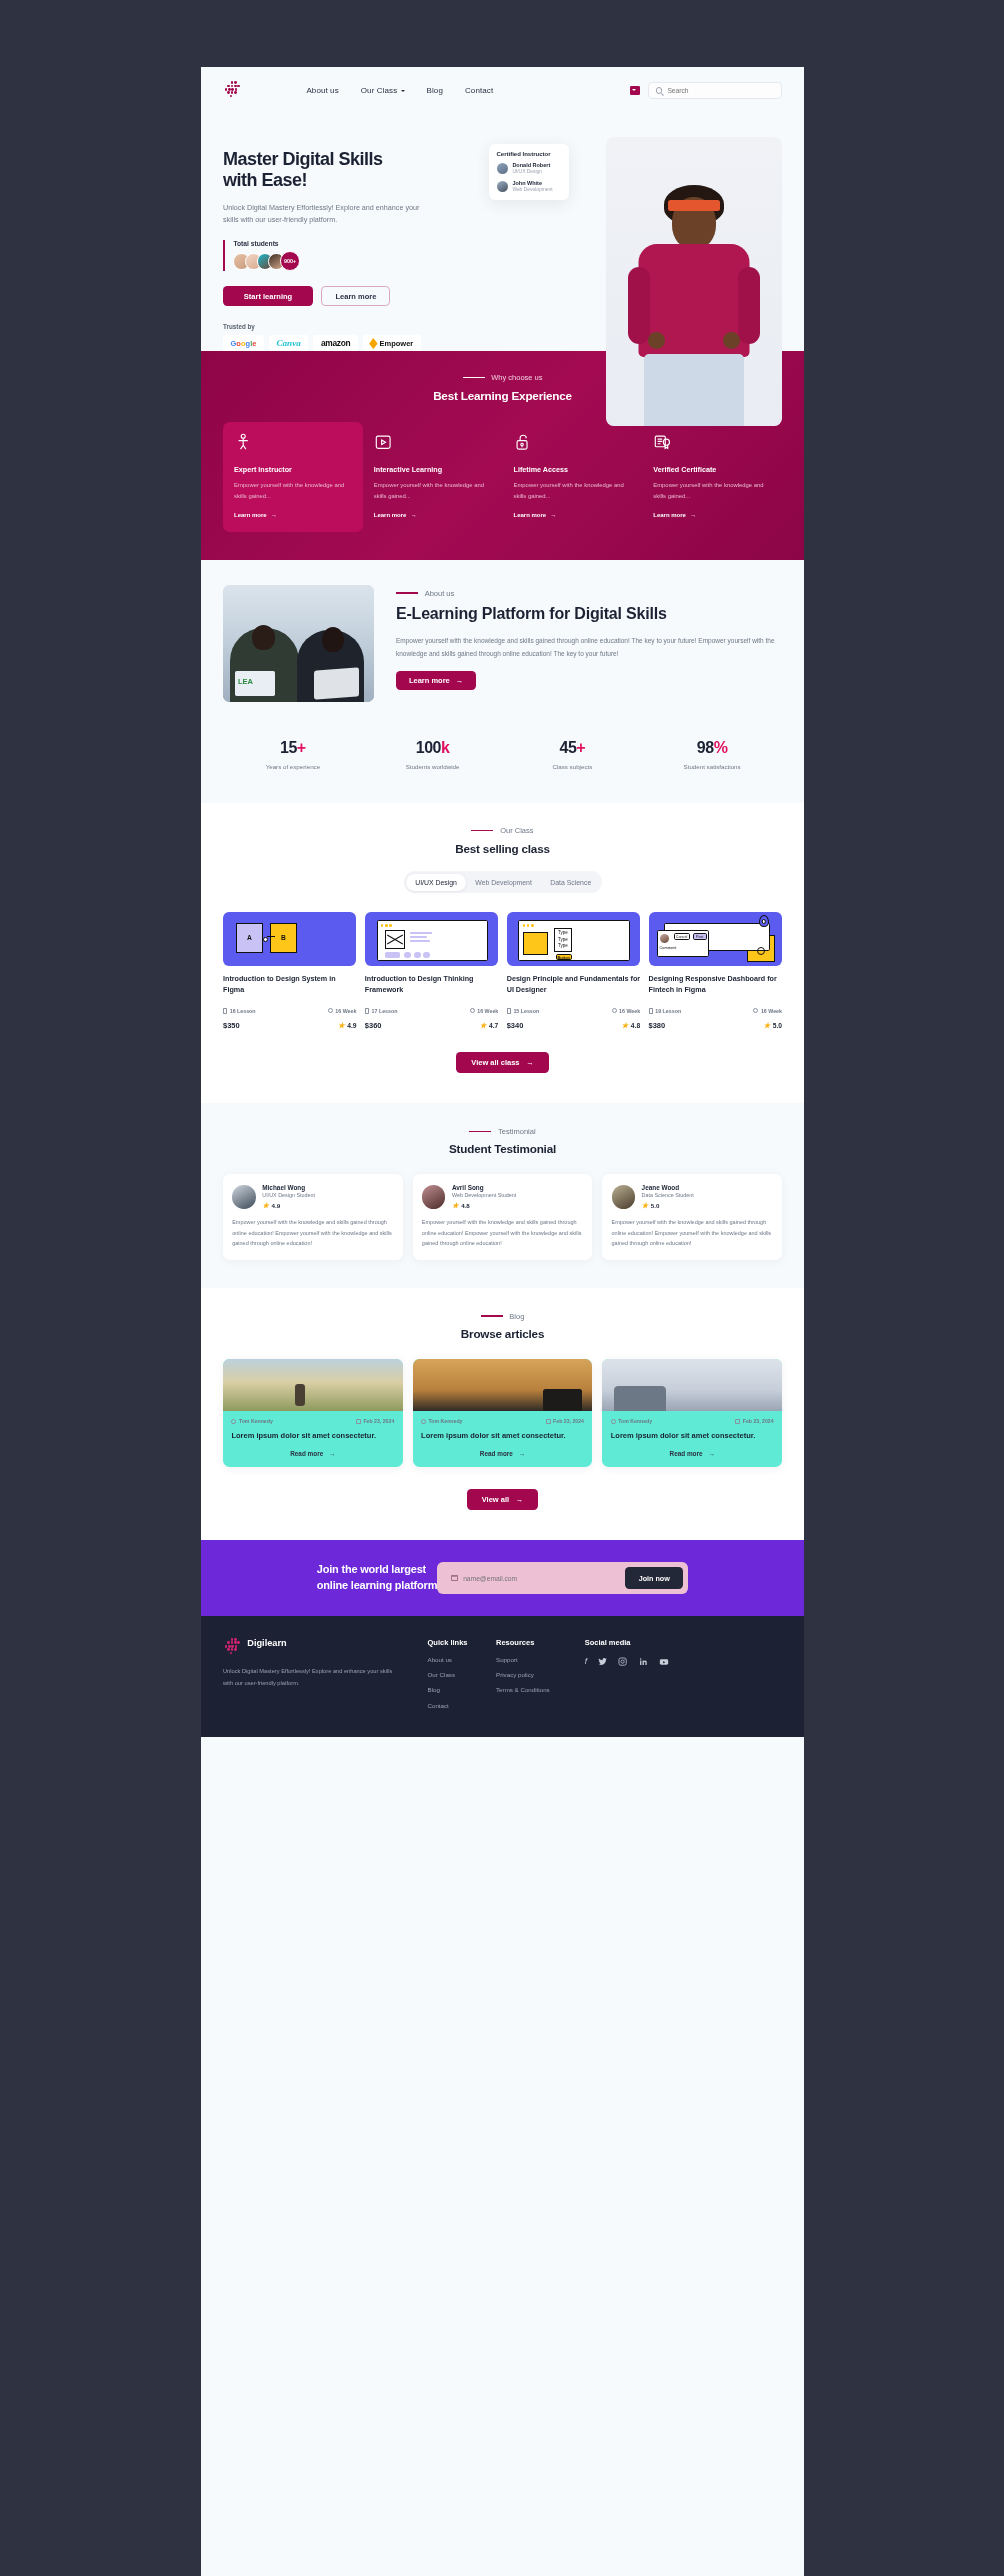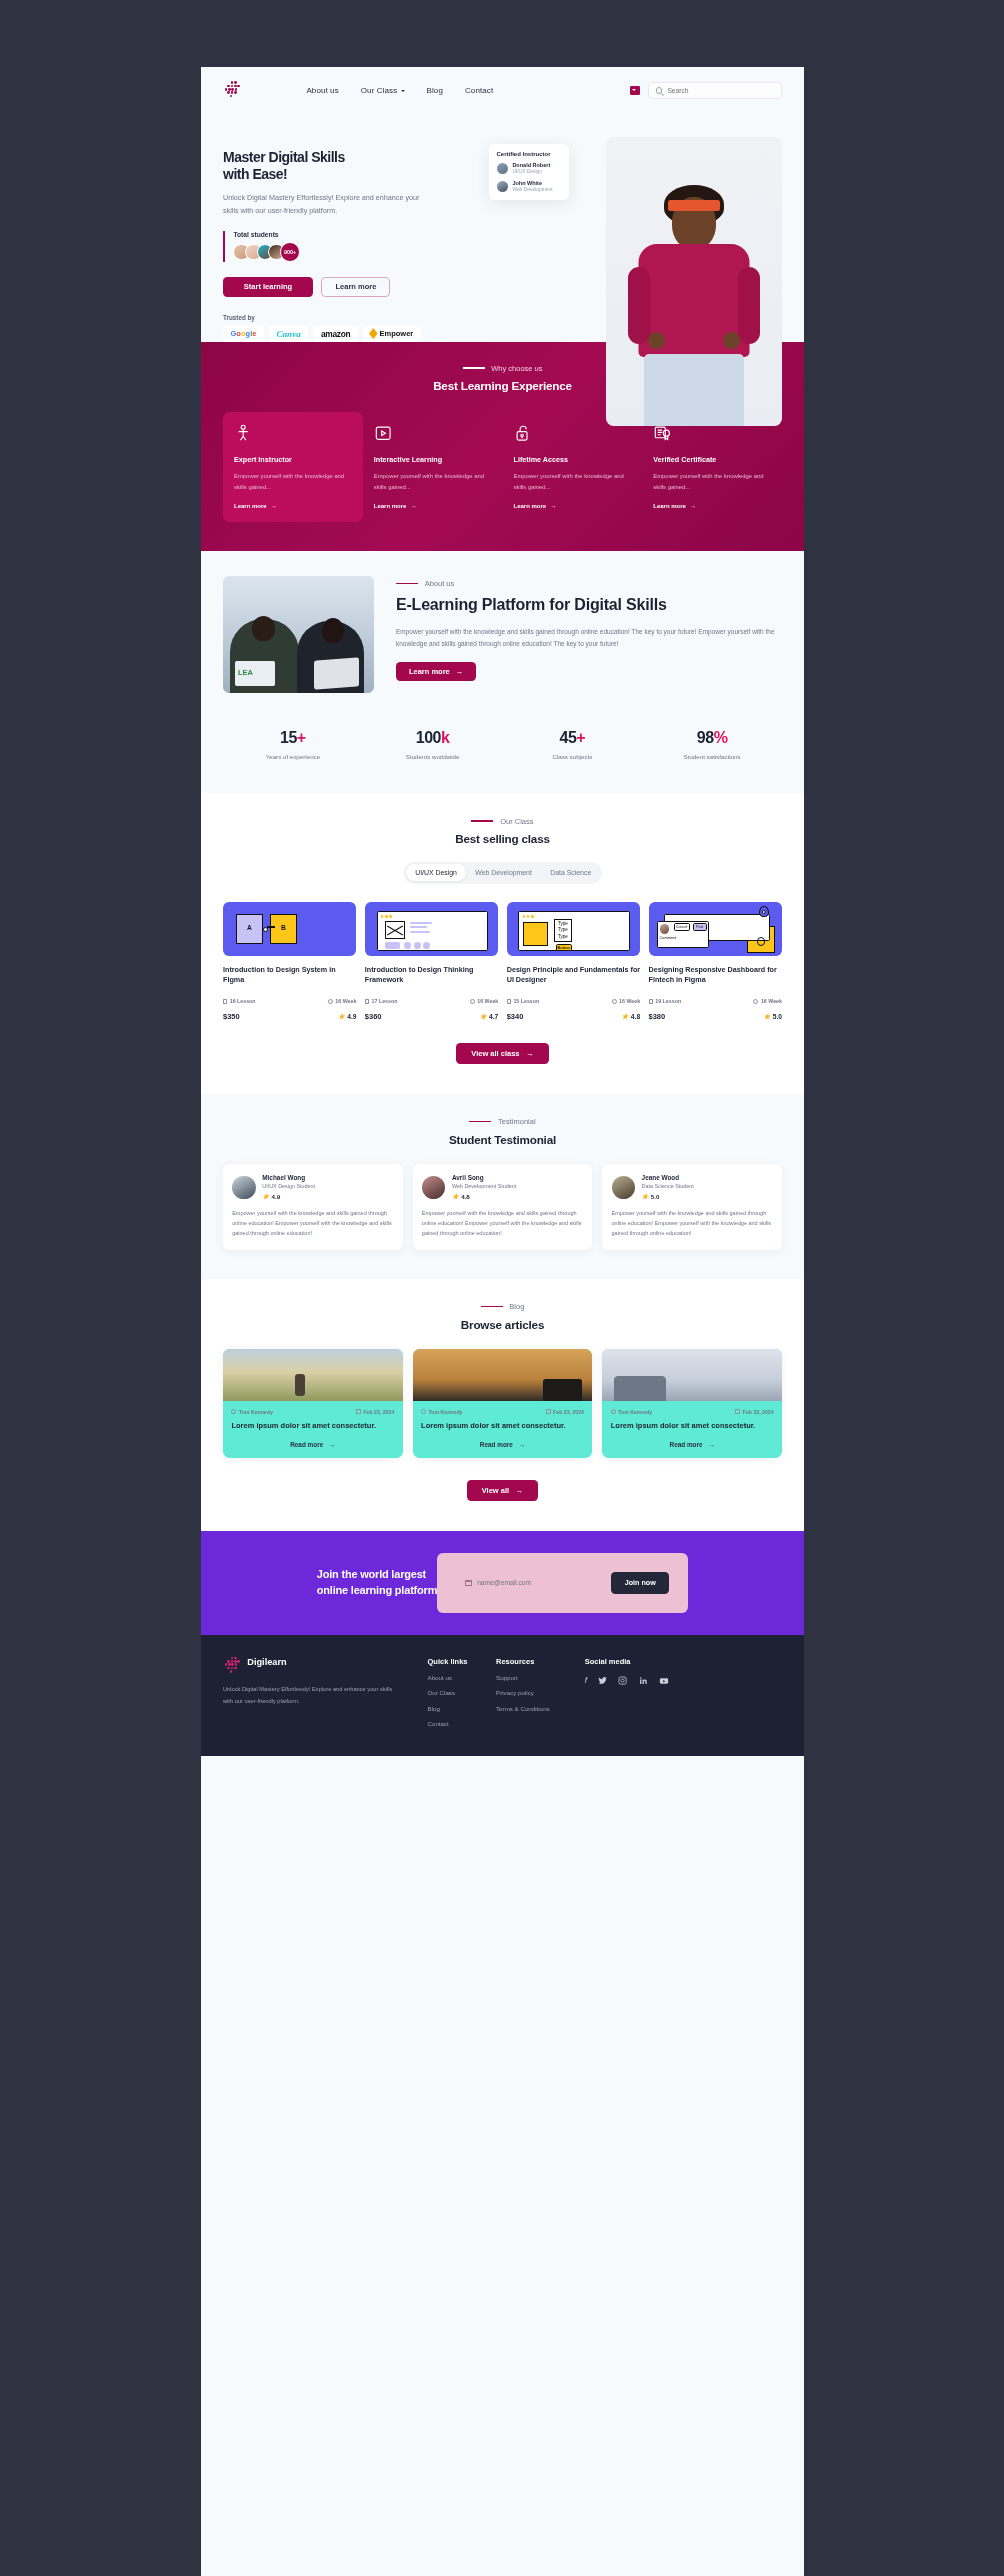--- a/index.html
+++ b/index.html
@@ -29,21 +29,21 @@
   .flag-btn { width:10px; height:8.4px; background:#a3084f; border-radius:1.3px; position:relative;}
   .flag-btn:after{content:"";position:absolute;left:2.5px;top:2.5px;width:0;height:0;border-left:2.5px solid transparent;border-right:2.5px solid transparent;border-top:2.5px solid #fff;}
   .search-box { width:134px; height:17.6px; border:0.8px solid #e5e9ef; border-radius:4.2px; background:#fdfdfe; display:flex; align-items:center; gap:5px; padding:0 6.7px; }
   .search-box input { border:0; background:transparent; font-size:6.7px; color:#98a0ad; outline:none; width:100%; font-family:inherit;}
   .mag { width:6.7px;height:6.7px;border:0.9px solid #9aa2af;border-radius:50%;position:relative;flex:none;}
   .mag:after{content:"";position:absolute;right:-2.5px;bottom:-1.7px;width:2.9px;height:0.9px;background:#9aa2af;transform:rotate(45deg);}
 
   
   .hero { display:flex; padding:23.4px 22px 0 22px; position:relative; }
   .hero-left { width:276px; padding-top:11.7px; }
-  h1.hero-title { font-size:14px; line-height:1.18; font-weight:700; letter-spacing:-0.5px; color:#1b2233; }
+  h1.hero-title { font-size:18px; line-height:1.18; font-weight:700; letter-spacing:-0.5px; color:#1b2233; }
   .hero-sub { margin-top:10px; font-size:7.2px; line-height:1.75; color:#6e7787; width:209px; }
   .total-students { margin-top:13.4px; padding-left:8.4px; border-left:2.1px solid #a3084f; }
   .ts-label { font-size:6.7px; font-weight:700; color:#2b3044; }
   .avatars { display:flex; margin-top:5.9px; }
   .avatars span { width:16.7px;height:16.7px;border-radius:50%;border:1.7px solid #fff; margin-left:-5px; display:block; }
   .avatars span:first-child{margin-left:0;}
   .av1{background:linear-gradient(145deg,#e8c3a7,#c79b7c);}
   .av2{background:linear-gradient(145deg,#f0d6c4,#d9a98e);}
   .av3{background:linear-gradient(145deg,#1fb6c9,#6b4a3a);}
   .av4{background:linear-gradient(145deg,#3b2b22,#d8ab8c);}
@@ -196,21 +196,21 @@
   .b-meta { display:flex; justify-content:space-between; }
   .b-meta span { font-size:5.2px; color:#6e7787; display:flex; align-items:center; gap:2.5px; }
   .ic-usr{width:5px;height:5px;border:0.8px solid #8b93a1;border-radius:50% 50% 40% 40%;display:inline-block;}
   .ic-cal{width:5px;height:5px;border:0.8px solid #8b93a1;border-radius:0.8px;display:inline-block;}
   .b-title { font-size:7.5px; font-weight:600; line-height:1.45; margin-top:6.7px; color:#1b2233; }
   .b-read { text-align:center; font-size:6.4px; font-weight:700; color:#2b3044; margin-top:8.4px; display:flex; align-items:center; justify-content:center; gap:5.9px;}
 
   
   .cta { background:#6d28d9; padding:22px 22px; display:flex; align-items:center; justify-content:center; }
   .cta h3 { color:#fff; font-size:11px; font-weight:600; line-height:1.45; letter-spacing:-0.2px;}
-  .cta-form { background:#edc0d3; border-radius:5.9px; padding:19px; display:flex; align-items:center; width:251px; }
+  .cta-form { background:#edc0d3; border-radius:5.9px; padding:5px; display:flex; align-items:center; width:251px; }
   .cta-form .fld { flex:1; display:flex; align-items:center; gap:5px; padding:0 8.4px; }
   .cta-form input { border:0; background:transparent; outline:none; font-size:6.7px; color:#7b5768; width:100%; font-family:inherit;}
   .env{width:7.5px;height:5.9px;border:0.9px solid #9d7183;border-radius:0.8px;position:relative;flex:none;}
   .env:after{content:"";position:absolute;left:0;top:0;width:100%;height:100%;border-top:0.9px solid #9d7183;transform:rotate(0);clip-path:polygon(0 0,50% 55%,100% 0);}
   .btn-dark { background:#232838; color:#fff; border:0; border-radius:4.2px; height:22px; padding:0 13.4px; font-size:7.2px; font-weight:700; cursor:pointer; font-family:inherit;}
 
   
   .footer { background:#1c2233; padding:22px 22px 28.5px 22px; display:flex; }
   .f-brand { width:176px; }
   .f-logo { display:flex; gap:5.9px; }

